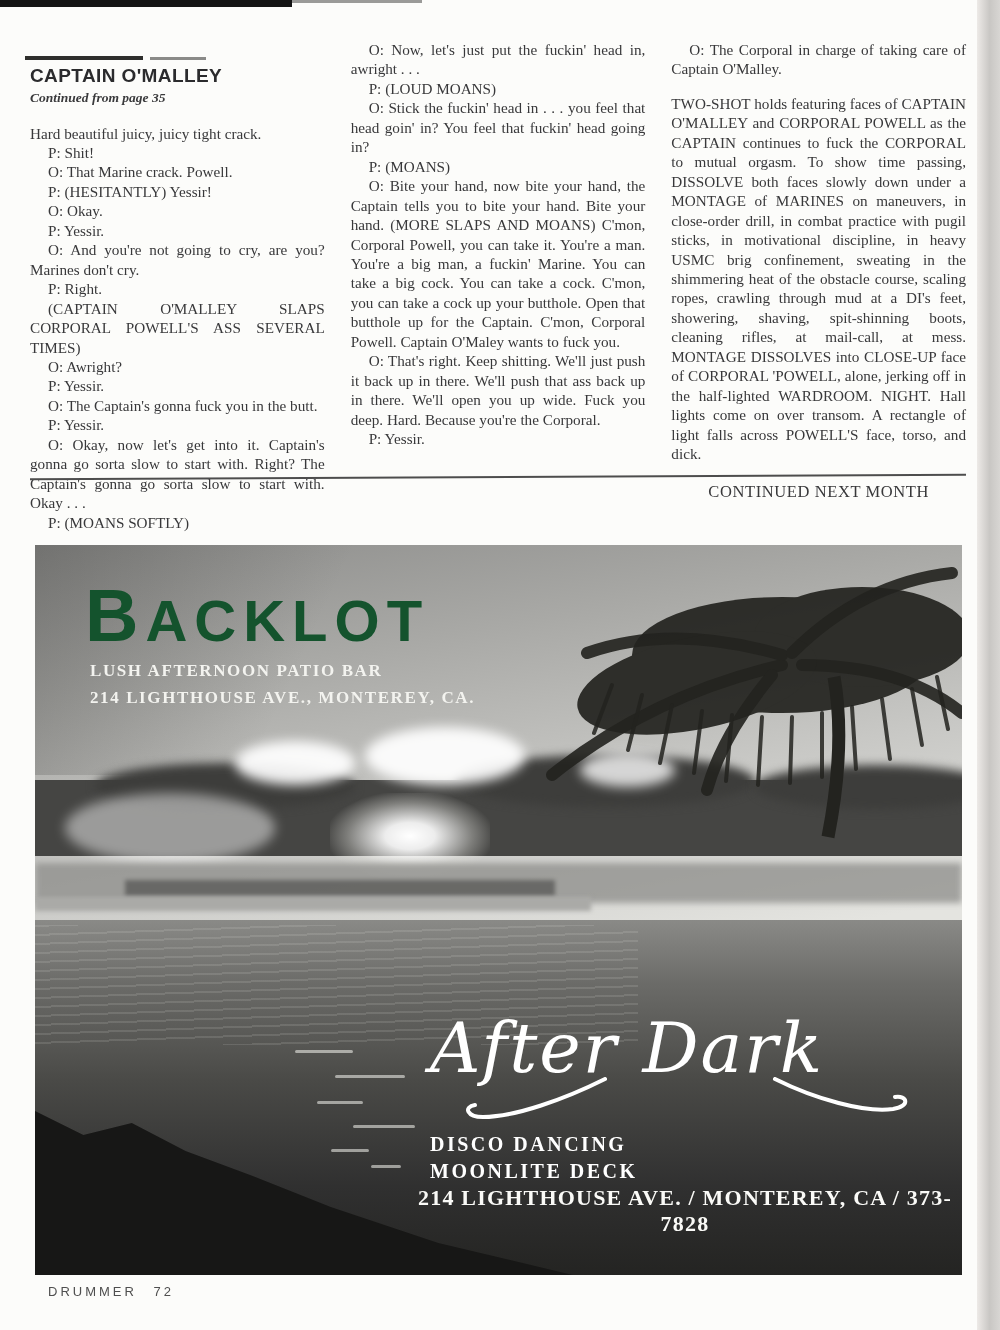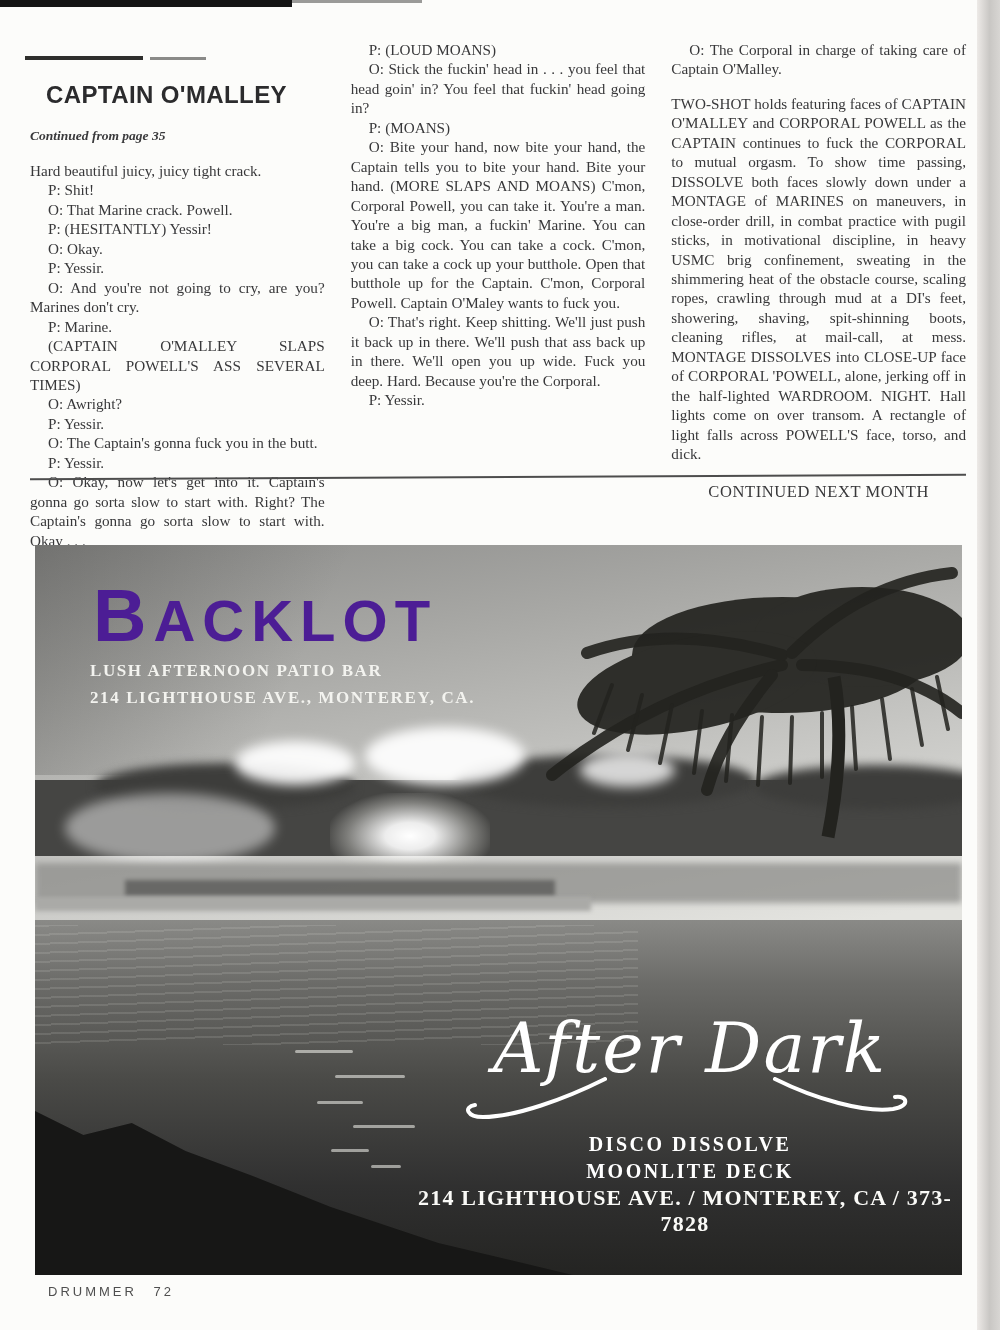--- a/index.html
+++ b/index.html
@@ -13,22 +13,22 @@
         background:linear-gradient(90deg,#edeae7,#c9c7c4 55%,#d8d6d3);}
   .artifact-line{position:absolute;left:25px;top:56px;width:118px;height:4px;background:#2e2e2c;}
   .artifact-line2{position:absolute;left:150px;top:57px;width:56px;height:3px;background:#8a8a88;}
 
   
   .columns{position:absolute;left:30px;top:40px;width:936px;display:flex;gap:26px;}
   .col{width:295px;font-size:15.2px;line-height:1.28;text-align:justify;color:#38383a;}
   .col p{margin:0;text-indent:18px;}
   .col p.flush{text-indent:0;}
   .col1{padding-top:24px;}
-  .article-title{font-family:"Liberation Sans",sans-serif;font-weight:bold;font-size:24px;
-        letter-spacing:.4px;color:#2b2b2d;margin:16px;}
+  .article-title{font-family:"Liberation Sans",sans-serif;font-weight:bold;font-size:19px;
+        letter-spacing:.4px;color:#2b2b2d;margin:0;}
   .continued-from{font-family:Liberation Serif, serif;font-weight:bold;font-style:italic;
         font-size:13.5px;color:#3a3a3c;margin:1px 0 17px 0;}
   .gap-top{margin-top:15px !important;}
   .continued-next{text-indent:0 !important;text-align:center;font-size:16.5px;
         letter-spacing:.6px;margin-top:17px !important;}
 
   .rule{position:absolute;left:30px;top:476px;width:936px;height:2px;background:#4d4d4d;
         transform:rotate(-0.28deg);}
 
   
@@ -65,28 +65,28 @@
   .w1{left:260px;top:505px;width:58px;}
   .w2{left:300px;top:530px;width:70px;}
   .w3{left:282px;top:556px;width:46px;}
   .w4{left:318px;top:580px;width:62px;}
   .w5{left:296px;top:604px;width:38px;}
   .w6{left:336px;top:620px;width:30px;}
   .rocks{position:absolute;left:0;bottom:0;width:58%;height:200px;background:#171716;
       clip-path:polygon(0 18%,9% 30%,18% 24%,28% 38%,40% 50%,55% 66%,75% 84%,100% 100%,0 100%);}
   .palm{position:absolute;right:0;top:0;width:430px;height:300px;}
 
-  .backlot{position:absolute;left:50px;top:34px;color:#4c1d95;
-      font-family:"Liberation Sans",sans-serif;font-weight:bold;letter-spacing:7px;margin-left:8px;}
+  .backlot{position:absolute;left:50px;top:34px;color:#14532d;
+      font-family:"Liberation Sans",sans-serif;font-weight:bold;letter-spacing:7px;}
   .backlot .cap{font-size:74px;line-height:1;}
   .backlot .rest{font-size:58px;line-height:1;}
   .ad-taglines{position:absolute;left:55px;top:112px;color:#f3f3ef;
       font-family:"Liberation Serif",serif;font-weight:bold;font-size:17px;
       letter-spacing:1.6px;line-height:1.6;}
-  .afterdark{position:absolute;left:395px;top:468px;width:520px;text-align:center;color:#ffffff;}
+  .afterdark{position:absolute;left:395px;top:468px;width:520px;color:#ffffff;}
   .script-name{font-family:"DejaVu Serif",serif;font-style:italic;font-size:70px;line-height:1;
       letter-spacing:2px;}
   .flourish{display:block;margin:-6px auto 0 auto;}
   .disco-lines{margin-top:2px;font-family:"Liberation Serif",serif;font-weight:bold;
       font-size:20px;letter-spacing:2.5px;line-height:1.35;}
   .ad-address{position:absolute;left:380px;top:640px;width:540px;text-align:center;
       font-family:"Liberation Serif",serif;font-weight:bold;font-size:22px;
       letter-spacing:1.2px;color:#fafaf7;}
 
   .footer{position:absolute;left:48px;top:1284px;font-family:"Liberation Sans",sans-serif;
@@ -107,31 +107,32 @@
     <section class="col col1">
       <h1 class="article-title">CAPTAIN O'MALLEY</h1>
       <div class="continued-from">Continued from page 35</div>
       <p class="flush">Hard beautiful juicy, juicy tight crack.</p>
       <p>P: Shit!</p>
       <p>O: That Marine crack. Powell.</p>
       <p>P: (HESITANTLY) Yessir!</p>
       <p>O: Okay.</p>
       <p>P: Yessir.</p>
       <p>O: And you're not going to cry, are you? Marines don't cry.</p>
-      <p>P: Marine.</p>
+      <p>P: Right.</p>
       <p>(CAPTAIN O'MALLEY SLAPS CORPORAL POWELL'S ASS SEVERAL TIMES)</p>
       <p>O: Awright?</p>
       <p>P: Yessir.</p>
       <p>O: The Captain's gonna fuck you in the butt.</p>
       <p>P: Yessir.</p>
       <p>O: Okay, now let's get into it. Captain's gonna go sorta slow to start with. Right? The Captain's gonna go sorta slow to start with. Okay . . .</p>
       <p>P: (MOANS SOFTLY)</p>
     </section>
 
     <section class="col">
+      <p>O: Now, let's just put the fuckin' head in, awright . . .</p>
       <p>P: (LOUD MOANS)</p>
       <p>O: Stick the fuckin' head in . . . you feel that head goin' in? You feel that fuckin' head going in?</p>
       <p>P: (MOANS)</p>
       <p>O: Bite your hand, now bite your hand, the Captain tells you to bite your hand. Bite your hand. (MORE SLAPS AND MOANS) C'mon, Corporal Powell, you can take it. You're a man. You're a big man, a fuckin' Marine. You can take a big cock. You can take a cock. C'mon, you can take a cock up your butthole. Open that butthole up for the Captain. C'mon, Corporal Powell. Captain O'Maley wants to fuck you.</p>
       <p>O: That's right. Keep shitting. We'll just push it back up in there. We'll push that ass back up in there. We'll open you up wide. Fuck you deep. Hard. Because you're the Corporal.</p>
       <p>P: Yessir.</p>
     </section>
 
     <section class="col">
       <p>O: The Corporal in charge of taking care of Captain O'Malley.</p>
@@ -209,21 +210,21 @@
 
     <div class="afterdark">
       <div class="script-name">After Dark</div>
       <svg class="flourish" width="470" height="52" viewBox="0 0 470 52" xmlns="http://www.w3.org/2000/svg">
         <g stroke="#ffffff" stroke-width="4" fill="none" stroke-linecap="round">
           <path d="M150,2 C110,22 60,40 28,40 C12,40 8,30 20,28"></path>
           <path d="M320,2 C360,22 410,36 438,32 C456,29 452,18 440,20"></path>
         </g>
       </svg>
       <div class="disco-lines">
-        <div>DISCO DISSOLVE</div>
+        <div>DISCO DANCING</div>
         <div>MOONLITE DECK</div>
       </div>
     </div>
 
     <div class="ad-address">214 LIGHTHOUSE AVE. / MONTEREY, CA / 373-7828</div>
   </div>
 
   <div class="footer">
     <span>DRUMMER</span>
     <span>72</span>

